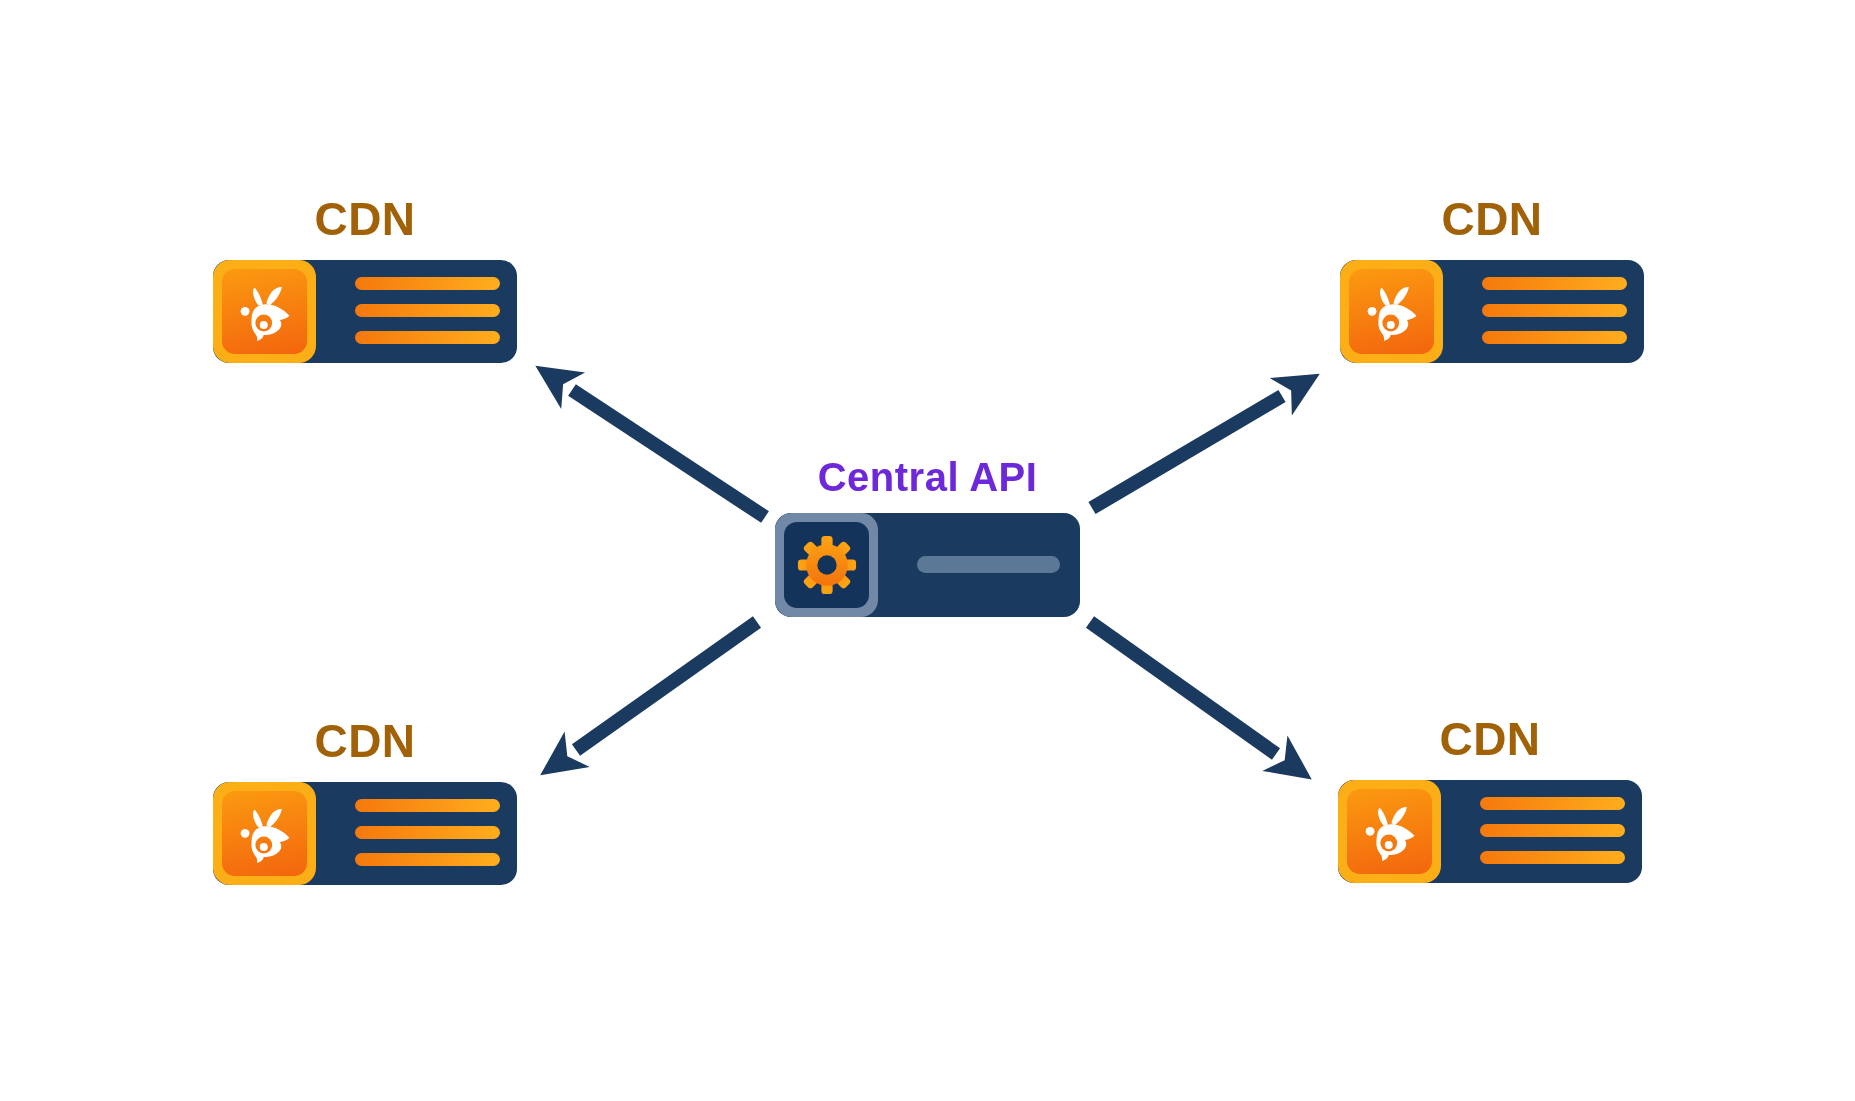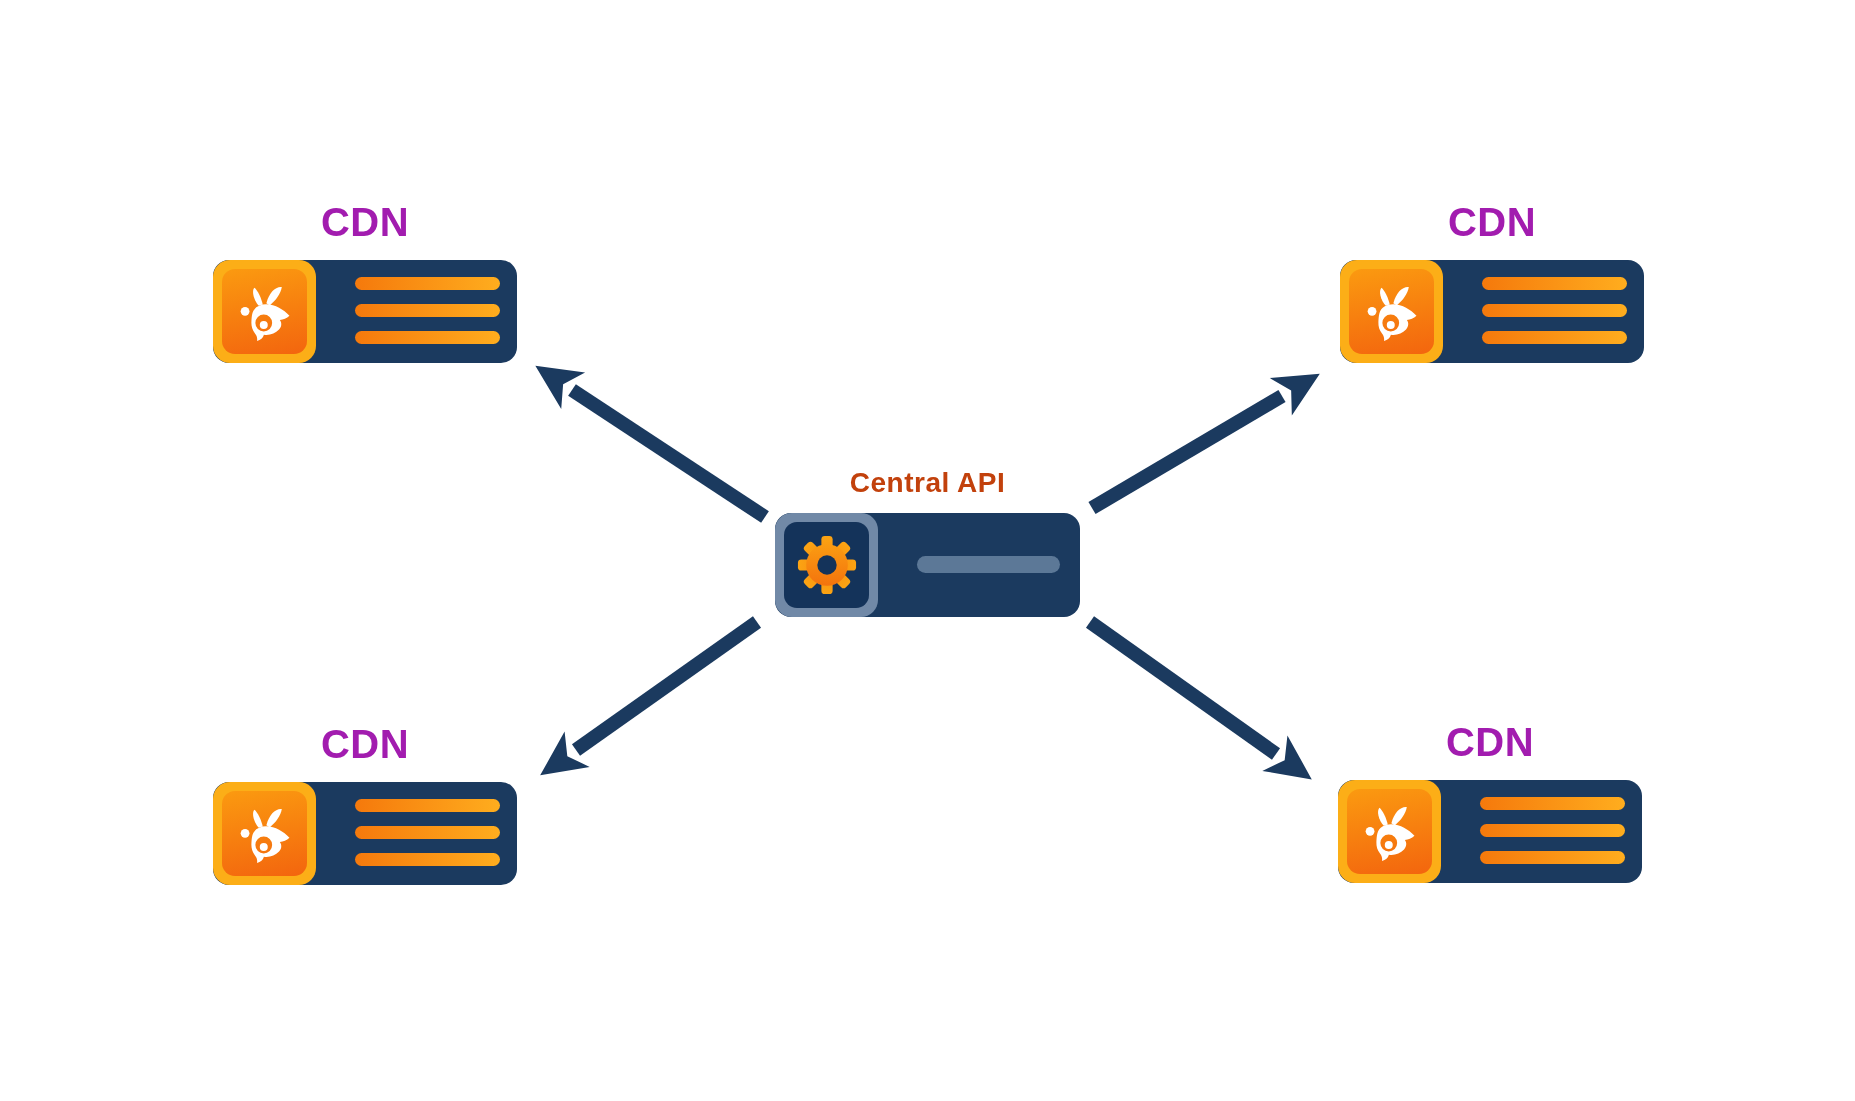--- a/index.html
+++ b/index.html
@@ -8,24 +8,24 @@
     font-family:"Liberation Sans", sans-serif; overflow:hidden;
   }
 
   
   .arrows { position:absolute; left:0; top:0; width:1855px; height:1101px; }
   .node-label {
     position:absolute; bottom:calc(100% + 18px); left:0; right:0;
     text-align:center; font-weight:bold; line-height:1; letter-spacing:0.5px;
   }
   .cdn-node  { position:absolute; width:304px; height:103px; }
-  .cdn-node .node-label { font-size:40px; color:#a21caf; }
+  .cdn-node .node-label { font-size:46px; color:#a16207; }
 
   .center-node { position:absolute; left:775px; top:513px; width:305px; height:104px; }
-  .center-node .node-label { font-size:28px; color:#c2410c; bottom:calc(100% + 16px); }
+  .center-node .node-label { font-size:40px; color:#6d28d9; bottom:calc(100% + 16px); }
 
   .node-body { position:absolute; inset:0; border-radius:16px; background:#1b3a5f; }
 
   
   .icon-frame {
     position:absolute; left:0; top:0; width:103px; height:103px;
     border-radius:17px; background:#fcae17;
   }
   .center-node .icon-frame { height:104px; background:#7189a7; }
   .icon-inner {

